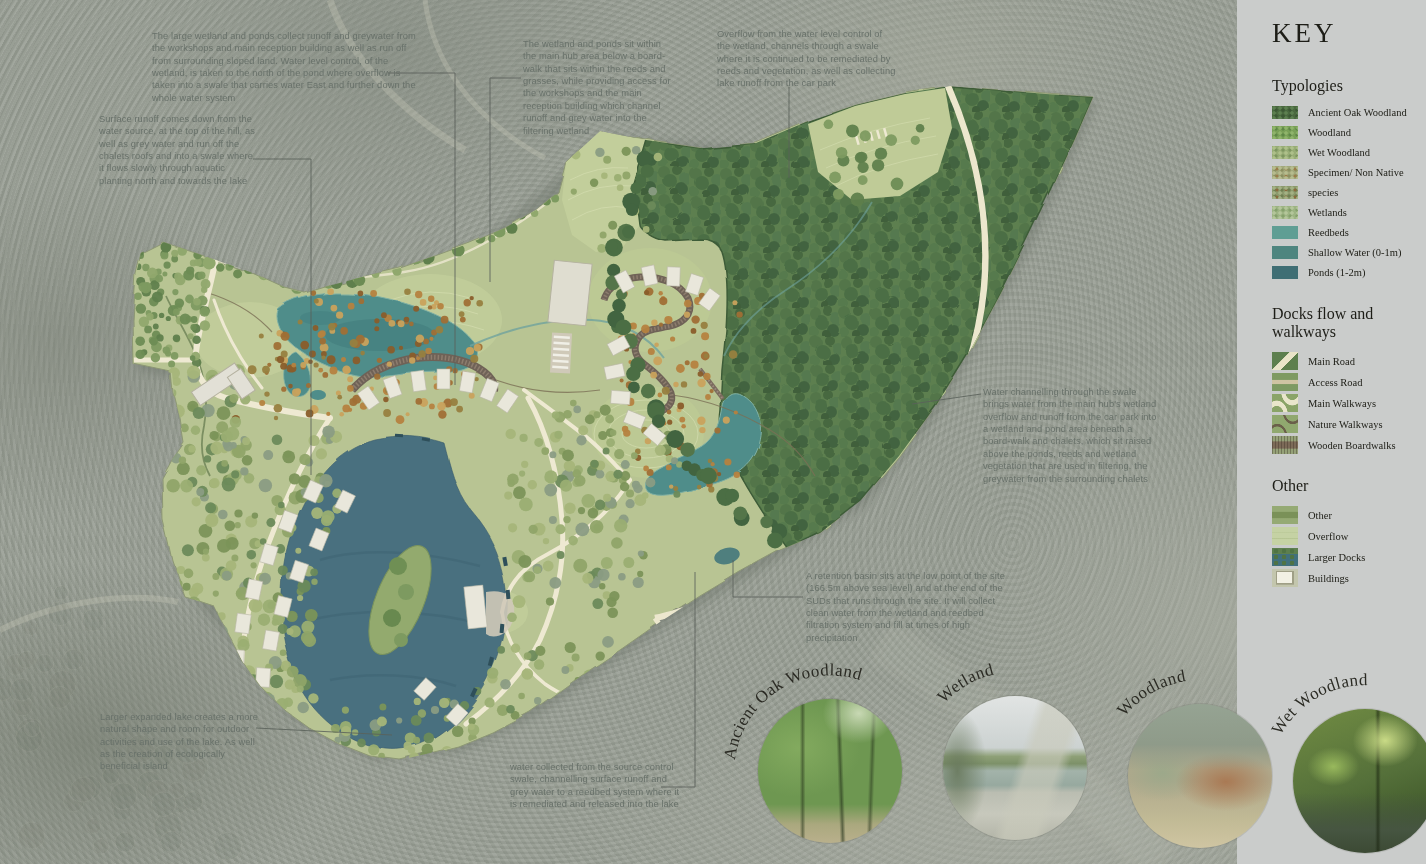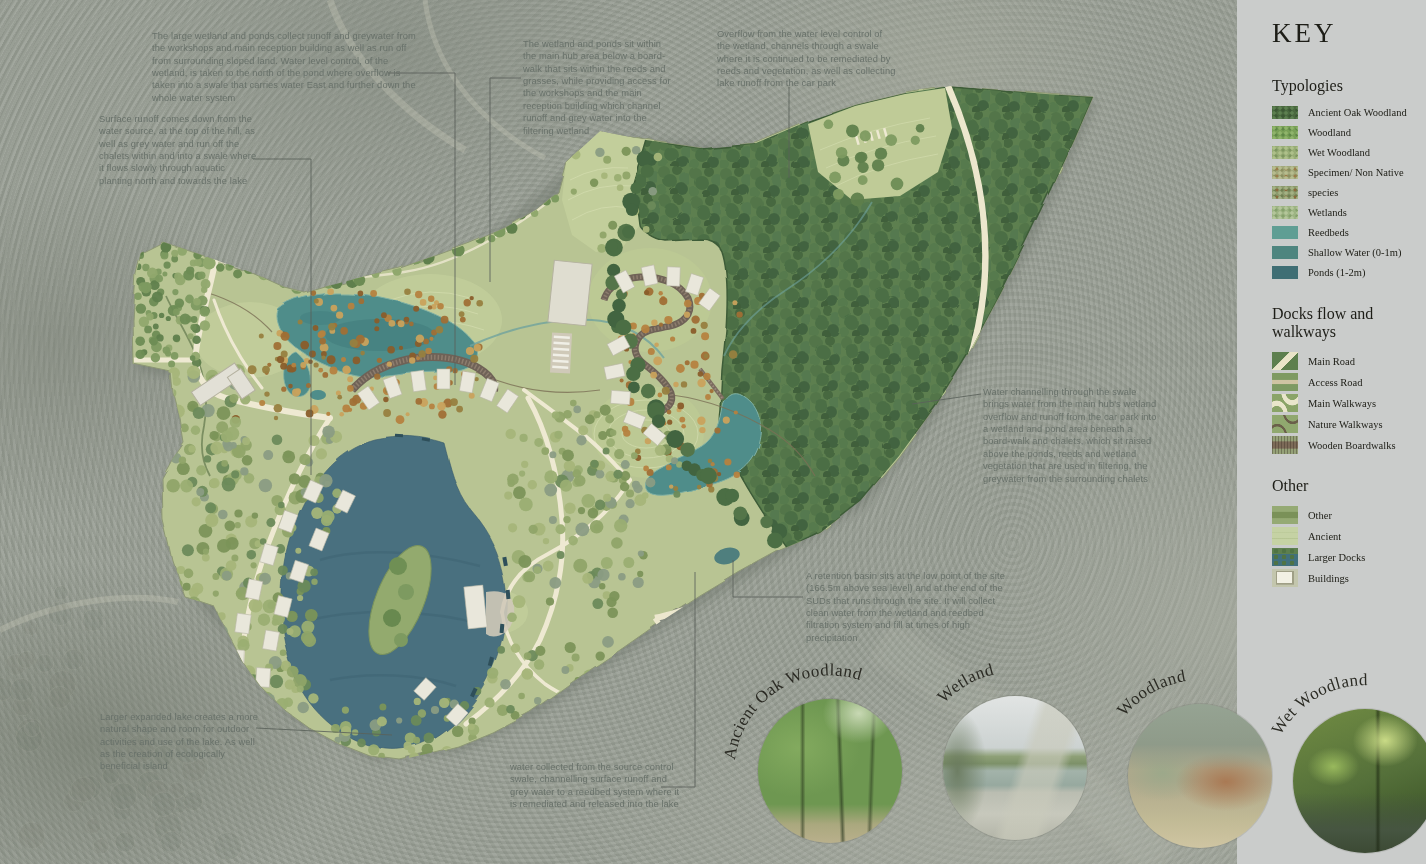--- a/index.html
+++ b/index.html
@@ -1312,21 +1312,21 @@
     <path d="M521,78 L490,78 L490,282"></path>
     <path d="M789,87 L789,178"></path>
     <path d="M981,394 L912,404"></path>
     <path d="M803,597 L733,597 L733,560"></path>
     <path d="M256,728 L392,735"></path>
     <path d="M661,787 L695,787 L695,572"></path>
   </g>
 </svg>
 
 <div class="note n1">The large wetland and ponds collect runoff and greywater from the workshops and main reception building as well as run off from surrounding sloped land. Water level control, of the wetland, is taken to the north of the pond where overflow is taken into a swale that carries water East and further down the whole water system</div>
-<div class="note n2">Surface runoff comes down from the water source, at the top of the hill, as well as grey water and run off the chalets within and into a swale where it flows slowly through aquatic planting north and towards the lake</div>
+<div class="note n2">Surface runoff comes down from the water source, at the top of the hill, as well as grey water and run off the chalets roofs and into a swale where it flows slowly through aquatic planting north and towards the lake</div>
 <div class="note n3">The wetland and ponds sit within the main hub area below a board-walk that sits within the reeds and grasses, while providing access for the workshops and the main reception building which channel runoff and grey water into the filtering wetland</div>
 <div class="note n4">Overflow from the water level control of the wetland, channels through a swale where it is continued to be remediated by reeds and vegetation, as well as collecting lake runoff from the car park</div>
 <div class="note n5">Water channelling through the swale brings water from the main hub's wetland overflow and runoff from the car park into a wetland and pond area beneath a board-walk and chalets, which sit raised above the ponds, reeds and wetland vegetation that are used in filtering. the greywater from the surrounding chalets</div>
 <div class="note n6">A retention basin sits at the low point of the site (166.5m above sea level) and at the end of the SUDs that runs through the site. It will collect clean water from the wetland and reedbed filtration system and fill at times of high precipitation</div>
 <div class="note n7">Larger expanded lake creates a more natural shape and room for outdoor activities and use of the lake. As well as the creation of ecologically beneficial island</div>
 <div class="note n8">water collected from the source control swale, channelling surface runoff and grey water to a reedbed system where it is remediated and released into the lake</div>
 
 <aside class="key-panel">
   <h1 class="key-title">KEY</h1>
 
@@ -1395,21 +1395,21 @@
   </div>
 
   <h2 class="h-other">Other</h2>
   <div class="lgroup">
     <div class="lrow tall">
         <span class="sw sw-swales"></span>
         <span class="lbl">Other</span>
       </div>
     <div class="lrow tall">
         <span class="sw sw-contours"></span>
-        <span class="lbl">Ancient</span>
+        <span class="lbl">Overflow</span>
       </div>
     <div class="lrow tall">
         <span class="sw sw-docks"></span>
         <span class="lbl">Larger Docks</span>
       </div>
     <div class="lrow tall">
         <span class="sw sw-buildings"></span>
         <span class="lbl">Buildings</span>
       </div>
   </div>

